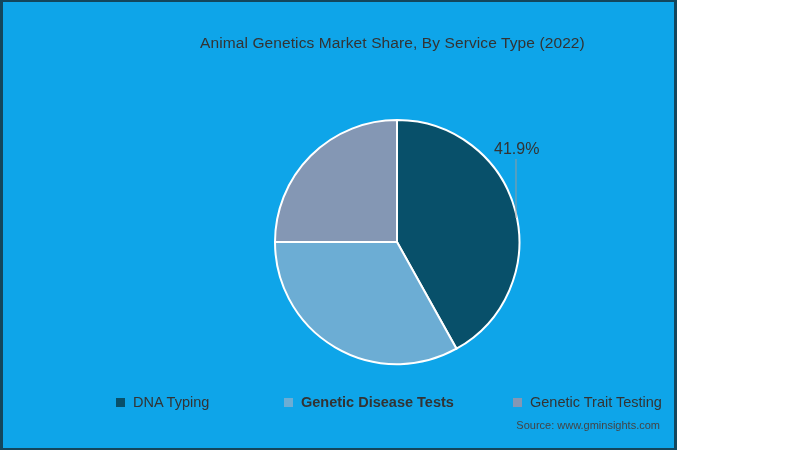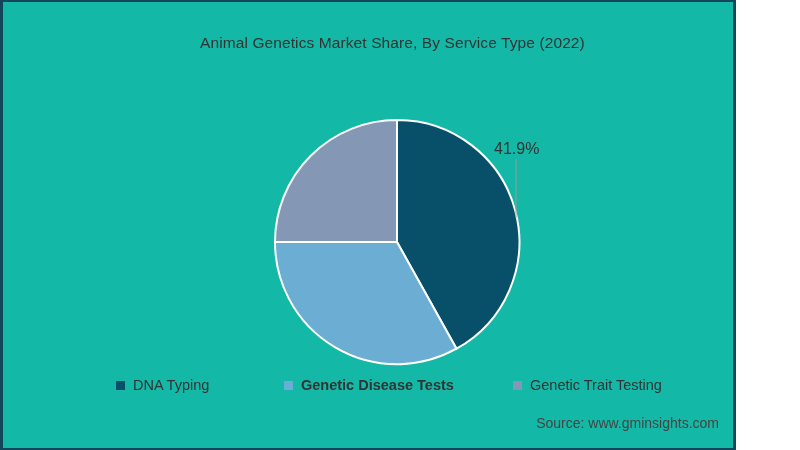--- a/index.html
+++ b/index.html
@@ -5,24 +5,24 @@
   html, body {
     margin: 0;
     padding: 0;
     background: #ffffff;
   }
   body {
     font-family: "Liberation Sans", sans-serif;
   }
   #frame {
     position: relative;
-    width: 736px;
+    width: 677px;
     height: 450px;
     box-sizing: border-box;
-    background: #14b8a6;
+    background: #0ea5e9;
     border-top: 2px solid #13465c;
     border-bottom: 2px solid #13465c;
     border-left: 3px solid #13465c;
     border-right: 3px solid #13465c;
     overflow: hidden;
   }
   #chart-title {
     position: absolute;
     left: 197px;
     top: 32px;
@@ -56,40 +56,41 @@
     left: 0;
     top: 372px;
     width: 800px;
     height: 22px;
   }
   .legend-item {
     position: absolute;
     display: flex;
     align-items: center;
     height: 22px;
+    margin-top: 17px;
   }
   .legend-swatch {
     width: 9px;
     height: 9px;
     margin-right: 8px;
     flex: 0 0 auto;
   }
   .legend-label {
     font-size: 14.5px;
     color: #333333;
     white-space: nowrap;
   }
   #li-0 { left: 113px; }
   #li-1 { left: 281px; font-weight: bold; }
   #li-2 { left: 510px; }
   #source {
     position: absolute;
     right: 14px;
     bottom: 17px;
-    font-size: 14px;
+    font-size: 11px;
     color: #444444;
     white-space: nowrap;
   }
 </style>
 </head>
 <body>
 
 <div id="frame">
 
   <div id="chart-title">Animal Genetics Market Share, By Service Type (2022)</div>

